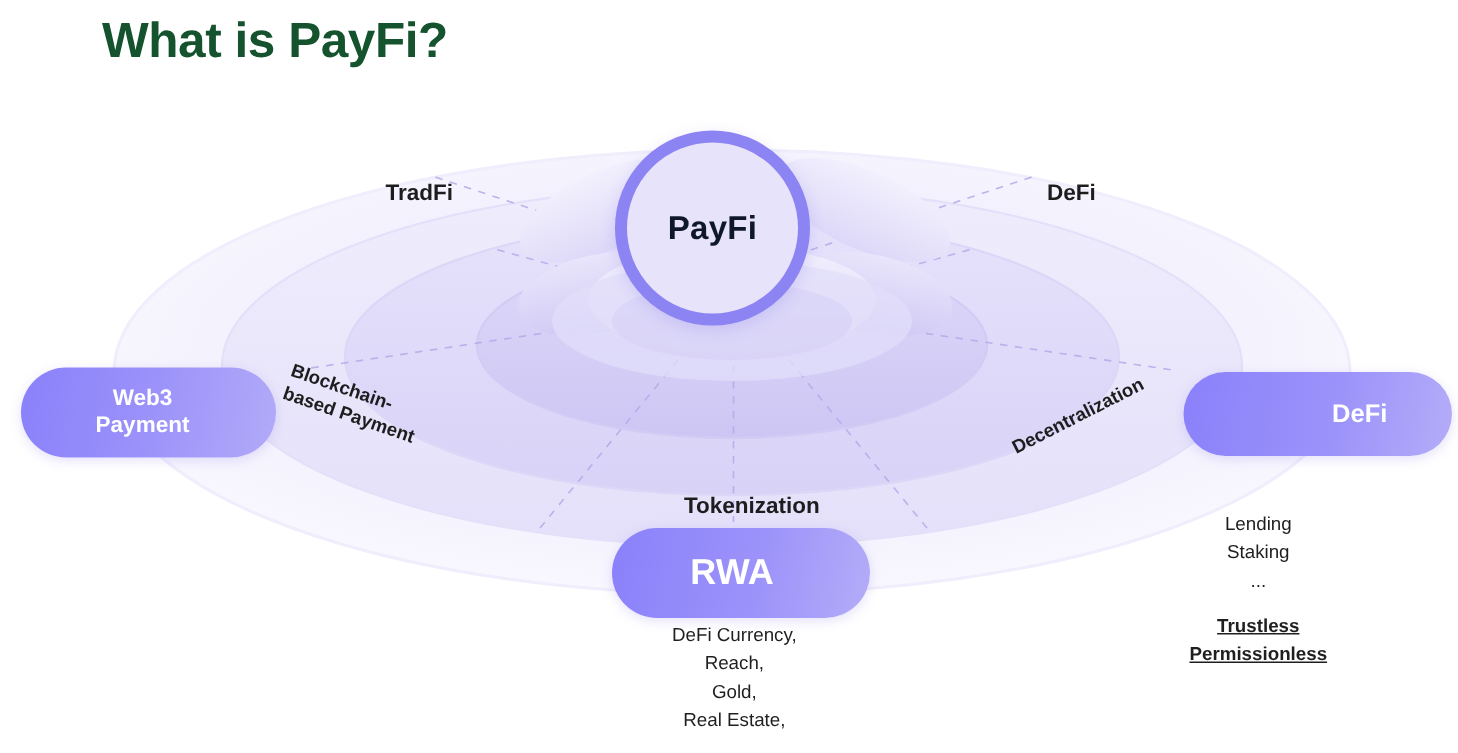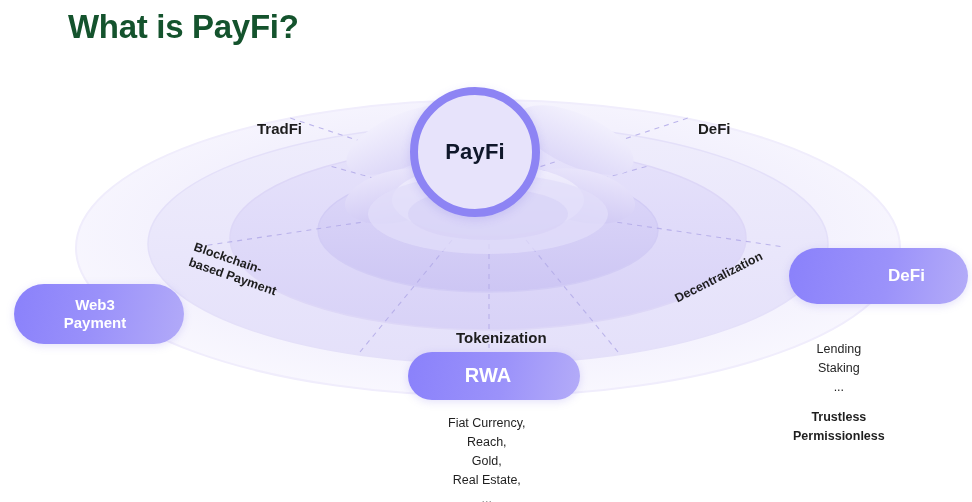--- a/index.html
+++ b/index.html
@@ -91,39 +91,38 @@
     box-shadow: 0 2px 8px rgba(130,120,230,0.22);
   }
   #pill-web3 {
     left: 14px;
     top: 245px;
     width: 170px;
     height: 60px;
     justify-content: center;
     font-size: 15px;
     background: linear-gradient(100deg, #8a81fb 0%, #9a91fa 48%, #b2aaf8 100%);
-    margin-top: 39px;
   }
   #pill-defi {
     left: 789px;
     top: 248px;
     width: 179px;
     height: 56px;
     justify-content: center;
     font-size: 17px;
     background: linear-gradient(100deg, #8a81fb 0%, #9b92fa 55%, #b4acf8 100%);
   }
   #pill-defi .pill-text { transform: translateX(28px); }
   #pill-rwa {
     left: 408px;
     top: 352px;
     width: 172px;
-    height: 48px;
+    height: 60px;
     justify-content: center;
-    font-size: 20px;
+    font-size: 24px;
     background: linear-gradient(100deg, #8a81fb 0%, #9b92fa 55%, #b4acf8 100%);
   }
   #pill-rwa .pill-text { transform: translateX(-6px); }
   #pill-web3 .pill-text { transform: translateX(-4px); }
 
   
   .seg-label {
     position: absolute;
     font-size: 12.5px;
     font-weight: bold;
@@ -155,21 +154,21 @@
     position: absolute;
     text-align: center;
     font-size: 12.5px;
     color: #1f1f1f;
     line-height: 1.52;
     white-space: nowrap;
   }
   #feature-left  { left: 148px; top: 352px; }
   #feature-right { left: 793px; top: 328px; margin-top: 12px; }
   #feature-bottom{ left: 448px; top: 414px; }
-  .feature-list .emph { font-weight: bold; }
+  .feature-list .emph { font-weight: bold; text-decoration: underline; }
   #feature-right .gap { display: block; height: 11px; }
 </style>
 </head>
 <body>
 
 <div id="stage">
 
   <div id="page-title">What is PayFi?</div>
 
   <svg id="funnel-svg" viewBox="0 0 972 502" xmlns="http://www.w3.org/2000/svg">
@@ -279,21 +278,21 @@
   <div class="pill" id="pill-defi">
     <div class="pill-text">DeFi</div>
   </div>
 
   <div class="pill" id="pill-rwa">
     <div class="pill-text">RWA</div>
   </div>
 
 
   <div class="feature-list" id="feature-bottom">
-    <div>Fiat Currency,</div>
+    <div>DeFi Currency,</div>
     <div>Reach,</div>
     <div>Gold,</div>
     <div>Real Estate,</div>
     <div>...</div>
   </div>
 
   <div class="feature-list" id="feature-right">
     <div>Lending</div>
     <div>Staking</div>
     <div>...</div>

